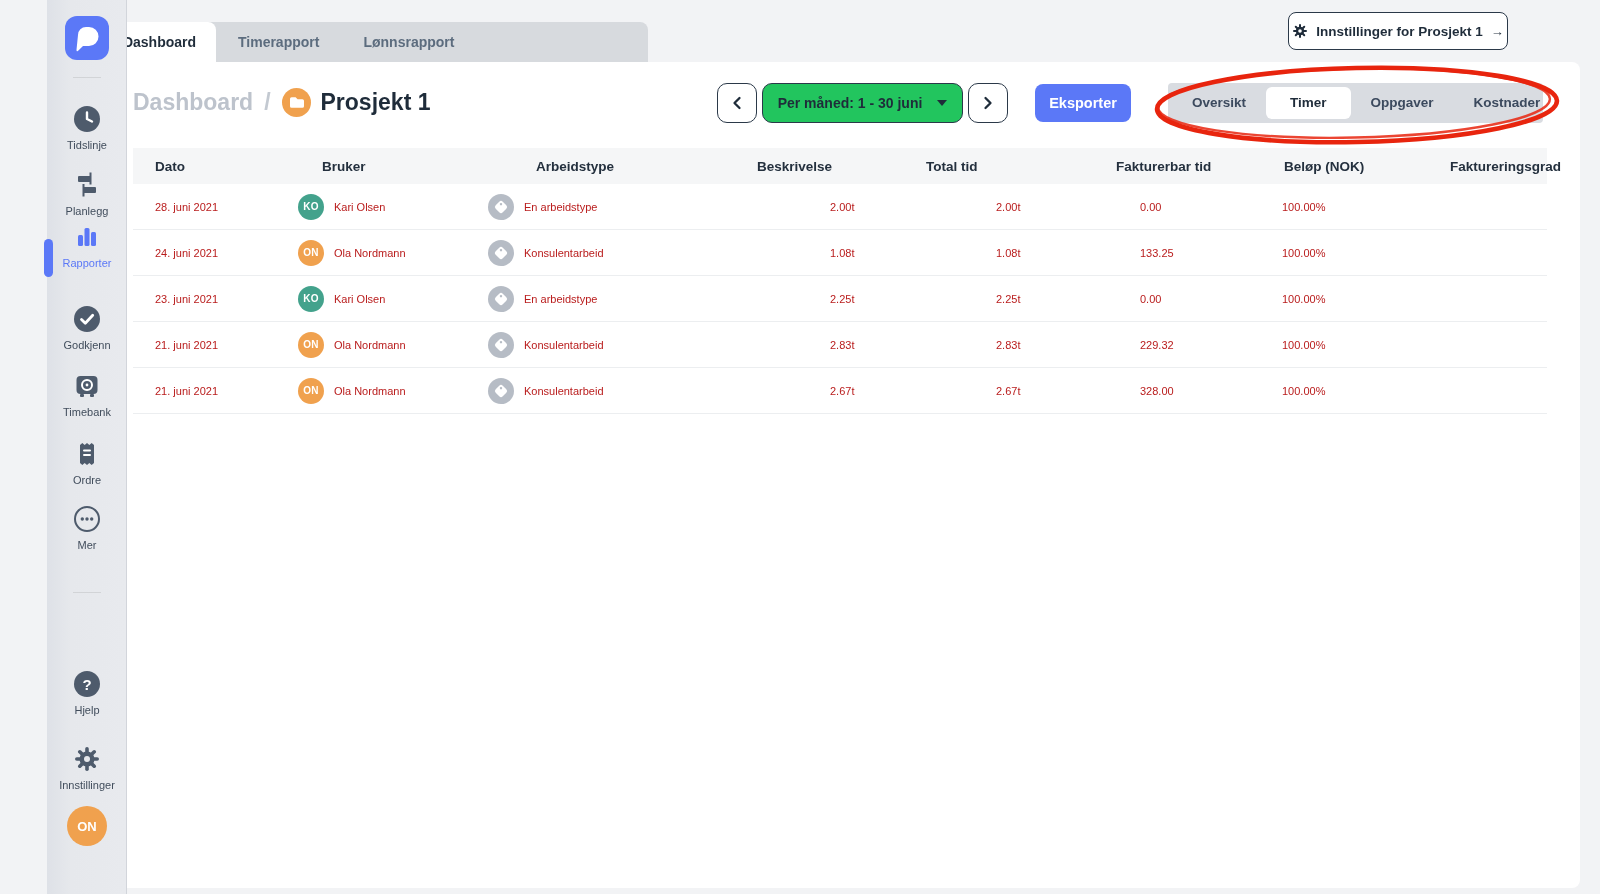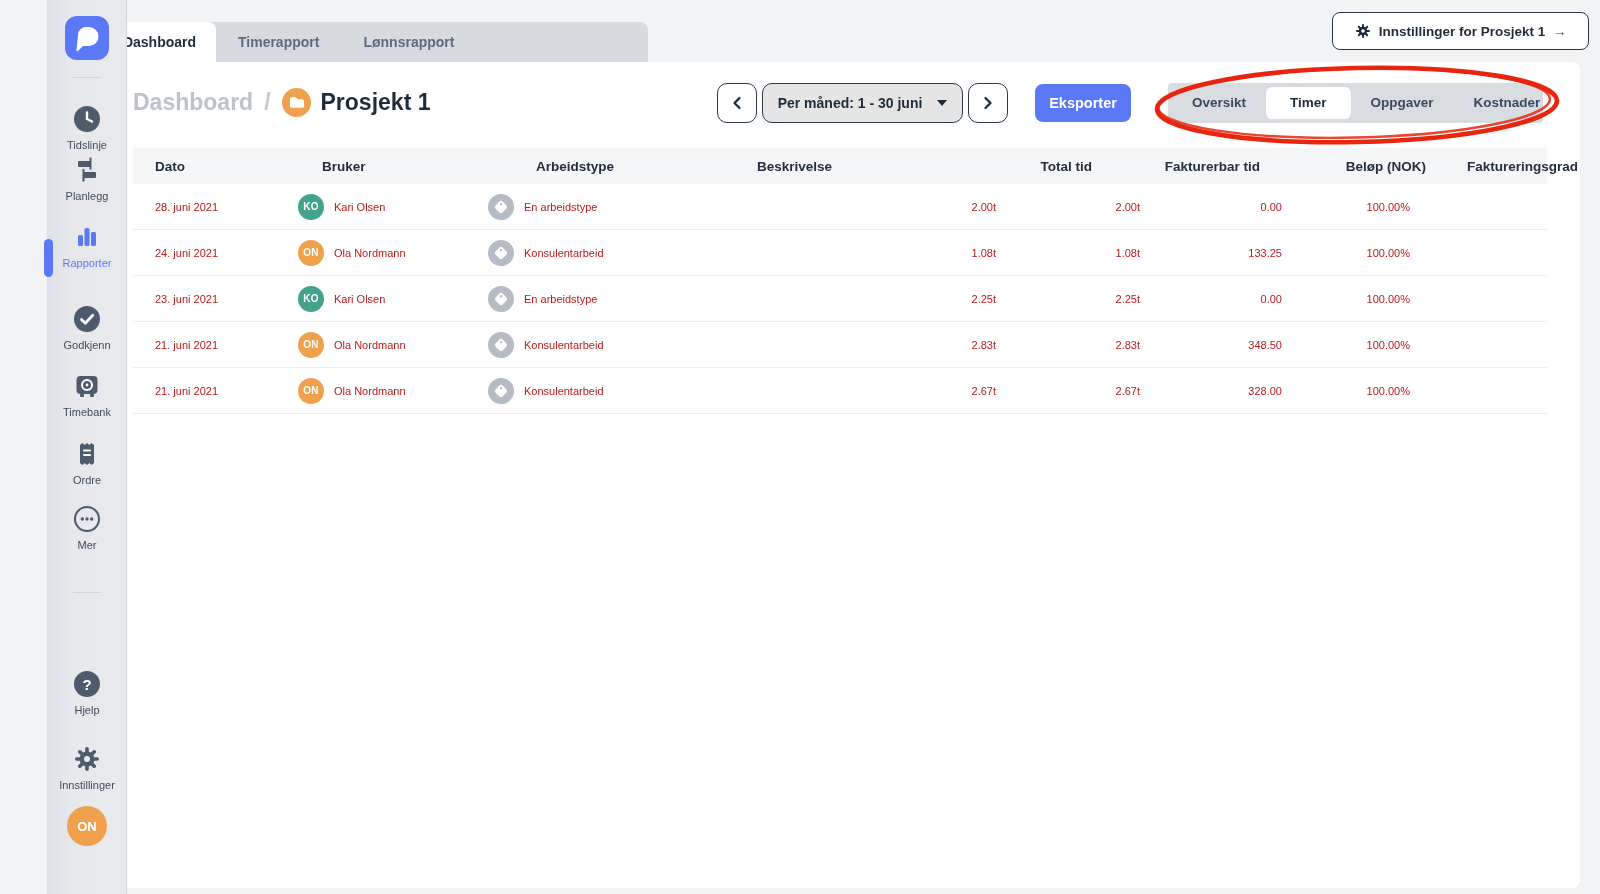--- a/index.html
+++ b/index.html
@@ -21,41 +21,41 @@
     display:flex; align-items:center; justify-content:center; color:#fff; font-size:13px; font-weight:bold; cursor:pointer; }
 
   
   .tabstrip { position:absolute; left:103px; top:22px; height:40px; width:545px;
     background:#d7dade; border-radius:8px 8px 0 0; display:flex; z-index:1; }
   .rtab { height:40px; line-height:40px; font-size:14px; font-weight:600; color:#5c6c7e;
     padding:0 22px; cursor:pointer; white-space:nowrap; }
   .rtab.active { background:#fff; border-radius:8px 8px 0 0; color:#1f2c3a; font-weight:700; width:113px; padding:0; text-align:center; }
 
   
-  .settings-btn { position:absolute; left:1332px; top:12px; width:257px; height:38px;
+  .settings-btn { position:absolute; left:1288px; top:12px; width:220px; height:38px;
     background:#fff; border:1.5px solid #2b3949; border-radius:8px;
     display:flex; align-items:center; justify-content:center; gap:8px; cursor:pointer; z-index:3; }
   .settings-btn .lbl { font-size:13.5px; font-weight:700; color:#1f2c3a; white-space:nowrap; }
   .settings-btn .arr { font-size:13px; font-weight:700; color:#1f2c3a; }
 
   
   .card { position:absolute; left:100px; top:62px; width:1480px; height:826px; background:#fff; border-radius:0 8px 8px 8px; z-index:1; }
 
   
   .crumb { position:absolute; left:33px; top:26px; display:flex; align-items:center; }
   .crumb .parent { font-size:23px; font-weight:700; color:#bdc3cc; cursor:pointer; }
   .crumb .sep { font-size:23px; font-weight:700; color:#c3c9d1; margin:0 11px; }
   .crumb .proj-ico { margin-right:10px; display:flex; }
   .crumb .current { font-size:23px; font-weight:800; color:#1f2c3a; }
 
   
   .navbtn { position:absolute; top:21px; width:40px; height:40px; background:#fff; border:1.5px solid #2b3949;
     border-radius:10px; display:flex; align-items:center; justify-content:center; cursor:pointer; }
   .navbtn.prev { left:617px; } .navbtn.next { left:868px; }
-  .period-dd { position:absolute; left:662px; top:21px; width:201px; height:40px; background:#e5e5e5;
+  .period-dd { position:absolute; left:662px; top:21px; width:201px; height:40px; background:#22c55e;
     border:1.5px solid #2b3949; border-radius:10px; display:flex; align-items:center; justify-content:center; gap:15px; cursor:pointer; }
   .period-dd .lbl { font-size:14px; font-weight:700; color:#1f2c3a; white-space:nowrap; }
   .caret { width:0; height:0; border-left:5px solid transparent; border-right:5px solid transparent; border-top:6px solid #1f2c3a; }
 
   .export-btn { position:absolute; left:935px; top:22px; width:96px; height:38px; background:#5b78f7;
     border:none; border-radius:8px; color:#fff; font-size:14.5px; font-weight:600; font-family:inherit; cursor:pointer; }
 
   
   .segmented { position:absolute; left:1068px; top:21px; width:375px; height:40px; background:#d9dce1;
     border-radius:4px; display:flex; align-items:center; justify-content:space-between; padding:0 4px; }
@@ -63,21 +63,21 @@
     cursor:pointer; white-space:nowrap; }
   .seg-item.selected { background:#fff; border-radius:6px; color:#1f2c3a; font-weight:700; padding:0 24px; }
 
   
   .tbl { position:absolute; left:33px; top:86px; width:1414px; }
   .tr { display:grid; grid-template-columns:165px 186px 185px 161px 166px 144px 142px 128px 137px; align-items:center; }
   .thead { background:#f5f6f7; height:36px;gap:24px; }
   .thead .c { font-size:13.5px; font-weight:700; color:#24303e; white-space:nowrap; overflow:hidden; }
   .trow { height:46px; border-bottom:1px solid #eceef0; cursor:pointer; }
   .c1 { padding-left:22px; } .c3 { padding-left:4px; } .c4 { padding-left:16px; }
-  .num { text-align:right; }
+  .num { }
   .c9h { padding-left:14px; }
   .cell-txt { font-size:11px; color:#b91c1c; white-space:nowrap; }
   .usercell { display:flex; align-items:center; gap:10px; }
   .avatar { width:26px; height:26px; border-radius:50%; display:flex; align-items:center; justify-content:center;
     color:#fff; font-size:10px; font-weight:bold; flex:none; letter-spacing:.3px; }
   .wt { display:flex; align-items:center; gap:10px; }
 
   
   .annotation { position:absolute; left:1150px; top:60px; width:420px; height:92px; z-index:6; pointer-events:none; }
 </style>
@@ -98,21 +98,21 @@
     <div class="active-pill"></div>
 
     <div class="side-item" style="top:104px">
       <svg width="30" height="30" viewBox="0 0 30 30">
         <circle cx="15" cy="15" r="13" fill="#4e5b6c"></circle>
         <path d="M15 8.5 V15 L20 17.5" stroke="#fff" stroke-width="2.4" fill="none" stroke-linecap="round" stroke-linejoin="round"></path>
       </svg>
       <span class="lbl">Tidslinje</span>
     </div>
 
-    <div class="side-item" style="top:155px">
+    <div class="side-item" style="top:170px">
       <svg width="30" height="30" viewBox="0 0 30 30">
         <g fill="#4e5b6c">
           <rect x="6" y="6" width="13" height="6" rx="1"></rect>
           <rect x="17.5" y="2.5" width="2" height="12"></rect>
           <rect x="11" y="17" width="13" height="6" rx="1"></rect>
           <rect x="10.5" y="14" width="2" height="12.5"></rect>
         </g>
       </svg>
       <span class="lbl">Planlegg</span>
     </div>
@@ -351,21 +351,21 @@
         <g transform="rotate(45 13 13)">
           <rect x="8" y="8" width="10" height="10" rx="2.5" fill="#fff"></rect>
           <circle cx="11" cy="11" r="1.2" fill="#b6bcc5"></circle>
         </g>
       </svg>
       <span class="cell-txt">Konsulentarbeid</span>
     </div>
     <div class="c4 cell-txt"></div>
     <div class="num cell-txt">2.83t</div>
     <div class="num cell-txt">2.83t</div>
-    <div class="num cell-txt">348.50</div>
+    <div class="num cell-txt">229.32</div>
     <div class="num cell-txt">100.00%</div>
     <div class="num cell-txt"></div>
   </div>
 
   <div class="tr trow">
     <div class="c1 cell-txt">21. juni 2021</div>
     <div class="usercell">
       <span class="avatar" style="background: rgb(240, 161, 78);">ON</span>
       <span class="cell-txt">Ola Nordmann</span>
     </div>

